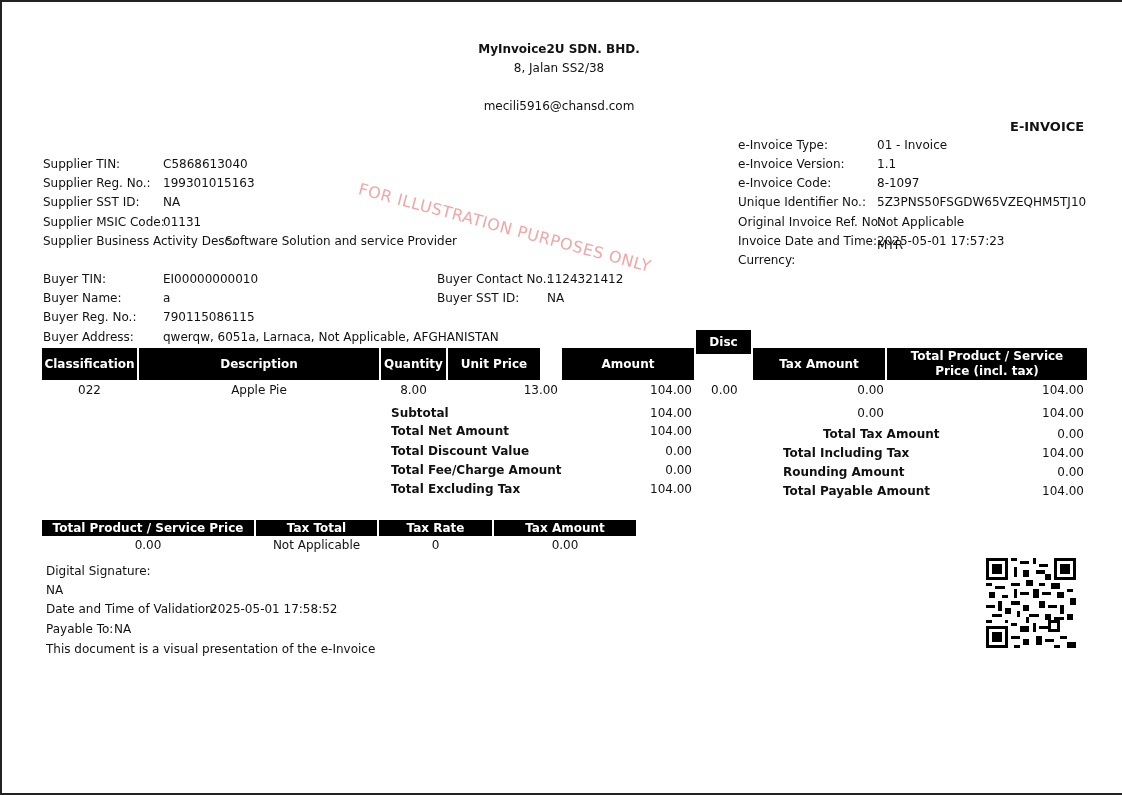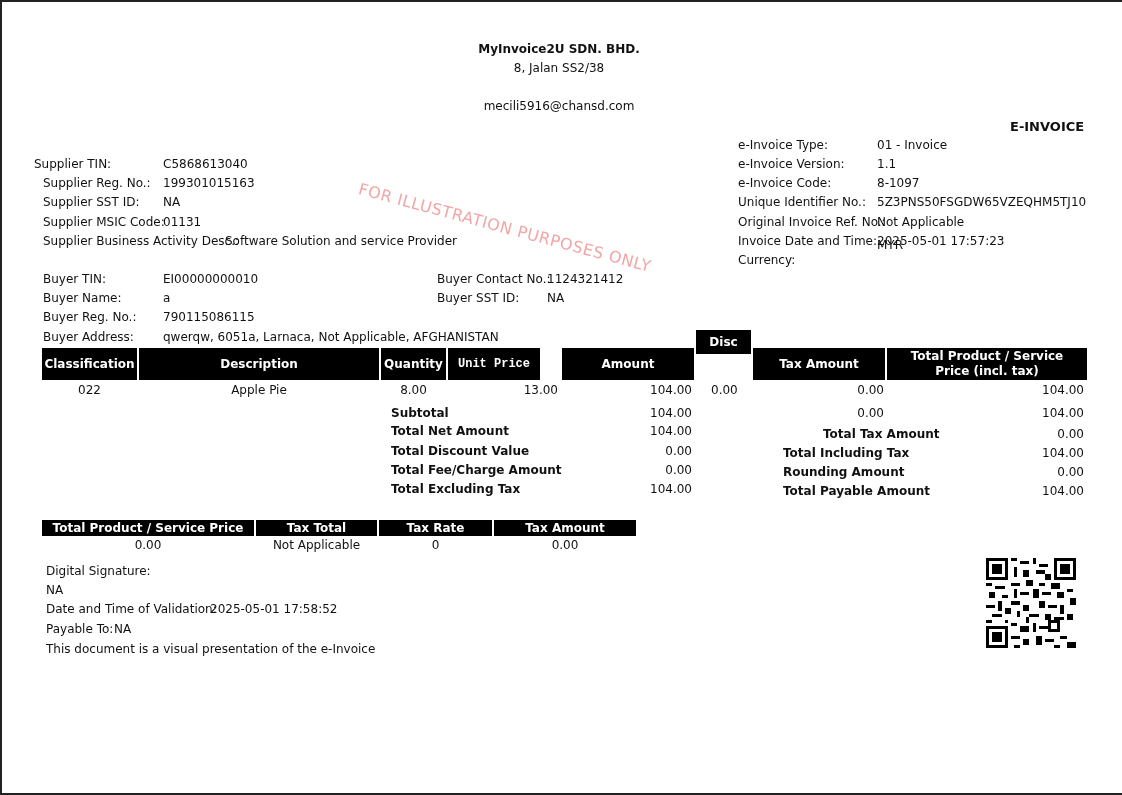--- a/index.html
+++ b/index.html
@@ -28,21 +28,21 @@
 
   <div class="abs company b" style="top:40px;">MyInvoice2U SDN. BHD.</div>
   <div class="abs company" style="top:59px;">8, Jalan SS2/38</div>
   <div class="abs company" style="top:97px;">mecili5916@chansd.com</div>
 
   <div class="abs b" style="left:1008px; top:117px; font-size:13px;">E-INVOICE</div>
 
   <div class="watermark">FOR ILLUSTRATION PURPOSES ONLY</div>
 
   <div>
-    <span class="kv-label" style="left:32px; top:155px;">Supplier TIN:</span>
+    <span class="kv-label" style="left:41px; top:155px;">Supplier TIN:</span>
     <span class="kv-val" style="left:161px; top:155px;">C5868613040</span>
     <span class="kv-label" style="left:41px; top:174px;">Supplier Reg. No.:</span>
     <span class="kv-val" style="left:161px; top:174px;">199301015163</span>
     <span class="kv-label" style="left:41px; top:193px;">Supplier SST ID:</span>
     <span class="kv-val" style="left:161px; top:193px;">NA</span>
     <span class="kv-label" style="left:41px; top:213px;">Supplier MSIC Code:</span>
     <span class="kv-val" style="left:161px; top:213px;">01131</span>
     <span class="kv-label" style="left:41px; top:232px;">Supplier Business Activity Desc.:</span>
     <span class="kv-val" style="left:223px; top:232px;">Software Solution and service Provider</span>
   </div>
@@ -76,21 +76,21 @@
     <span class="kv-label" style="left:435px; top:270px;">Buyer Contact No.:</span>
     <span class="kv-val" style="left:545px; top:270px;">1124321412</span>
     <span class="kv-label" style="left:435px; top:289px;">Buyer SST ID:</span>
     <span class="kv-val" style="left:545px; top:289px;">NA</span>
   </div>
 
   <div>
     <div class="th" style="left:40px; top:346px; width:95px; height:32px;">Classification</div>
     <div class="th" style="left:137px; top:346px; width:240px; height:32px;">Description</div>
     <div class="th" style="left:379px; top:346px; width:65px; height:32px;">Quantity</div>
-    <div class="th" style="left:446px; top:346px; width:92px; height:32px;font-family:Liberation Mono, monospace;">Unit Price</div>
+    <div class="th" style="left:446px; top:346px; width:92px; height:32px;">Unit Price</div>
     <div class="th" style="left:560px; top:346px; width:132px; height:32px;">Amount</div>
     <div class="th" style="left:694px; top:328px; width:55px; height:24px;">Disc</div>
     <div class="th" style="left:751px; top:346px; width:132px; height:32px;">Tax Amount</div>
     <div class="th" style="left:885px; top:346px; width:200px; height:32px; padding:0 20px; box-sizing:border-box;">Total Product / Service Price (incl. tax)</div>
 
     <div>
       <span class="cell center" style="left:40px; top:381px; width:95px;">022</span>
       <span class="cell center" style="left:137px; top:381px; width:240px;">Apple Pie</span>
       <span class="cell center" style="left:379px; top:381px; width:65px;">8.00</span>
       <span class="cell right" style="left:446px; top:381px; width:110px;">13.00</span>

